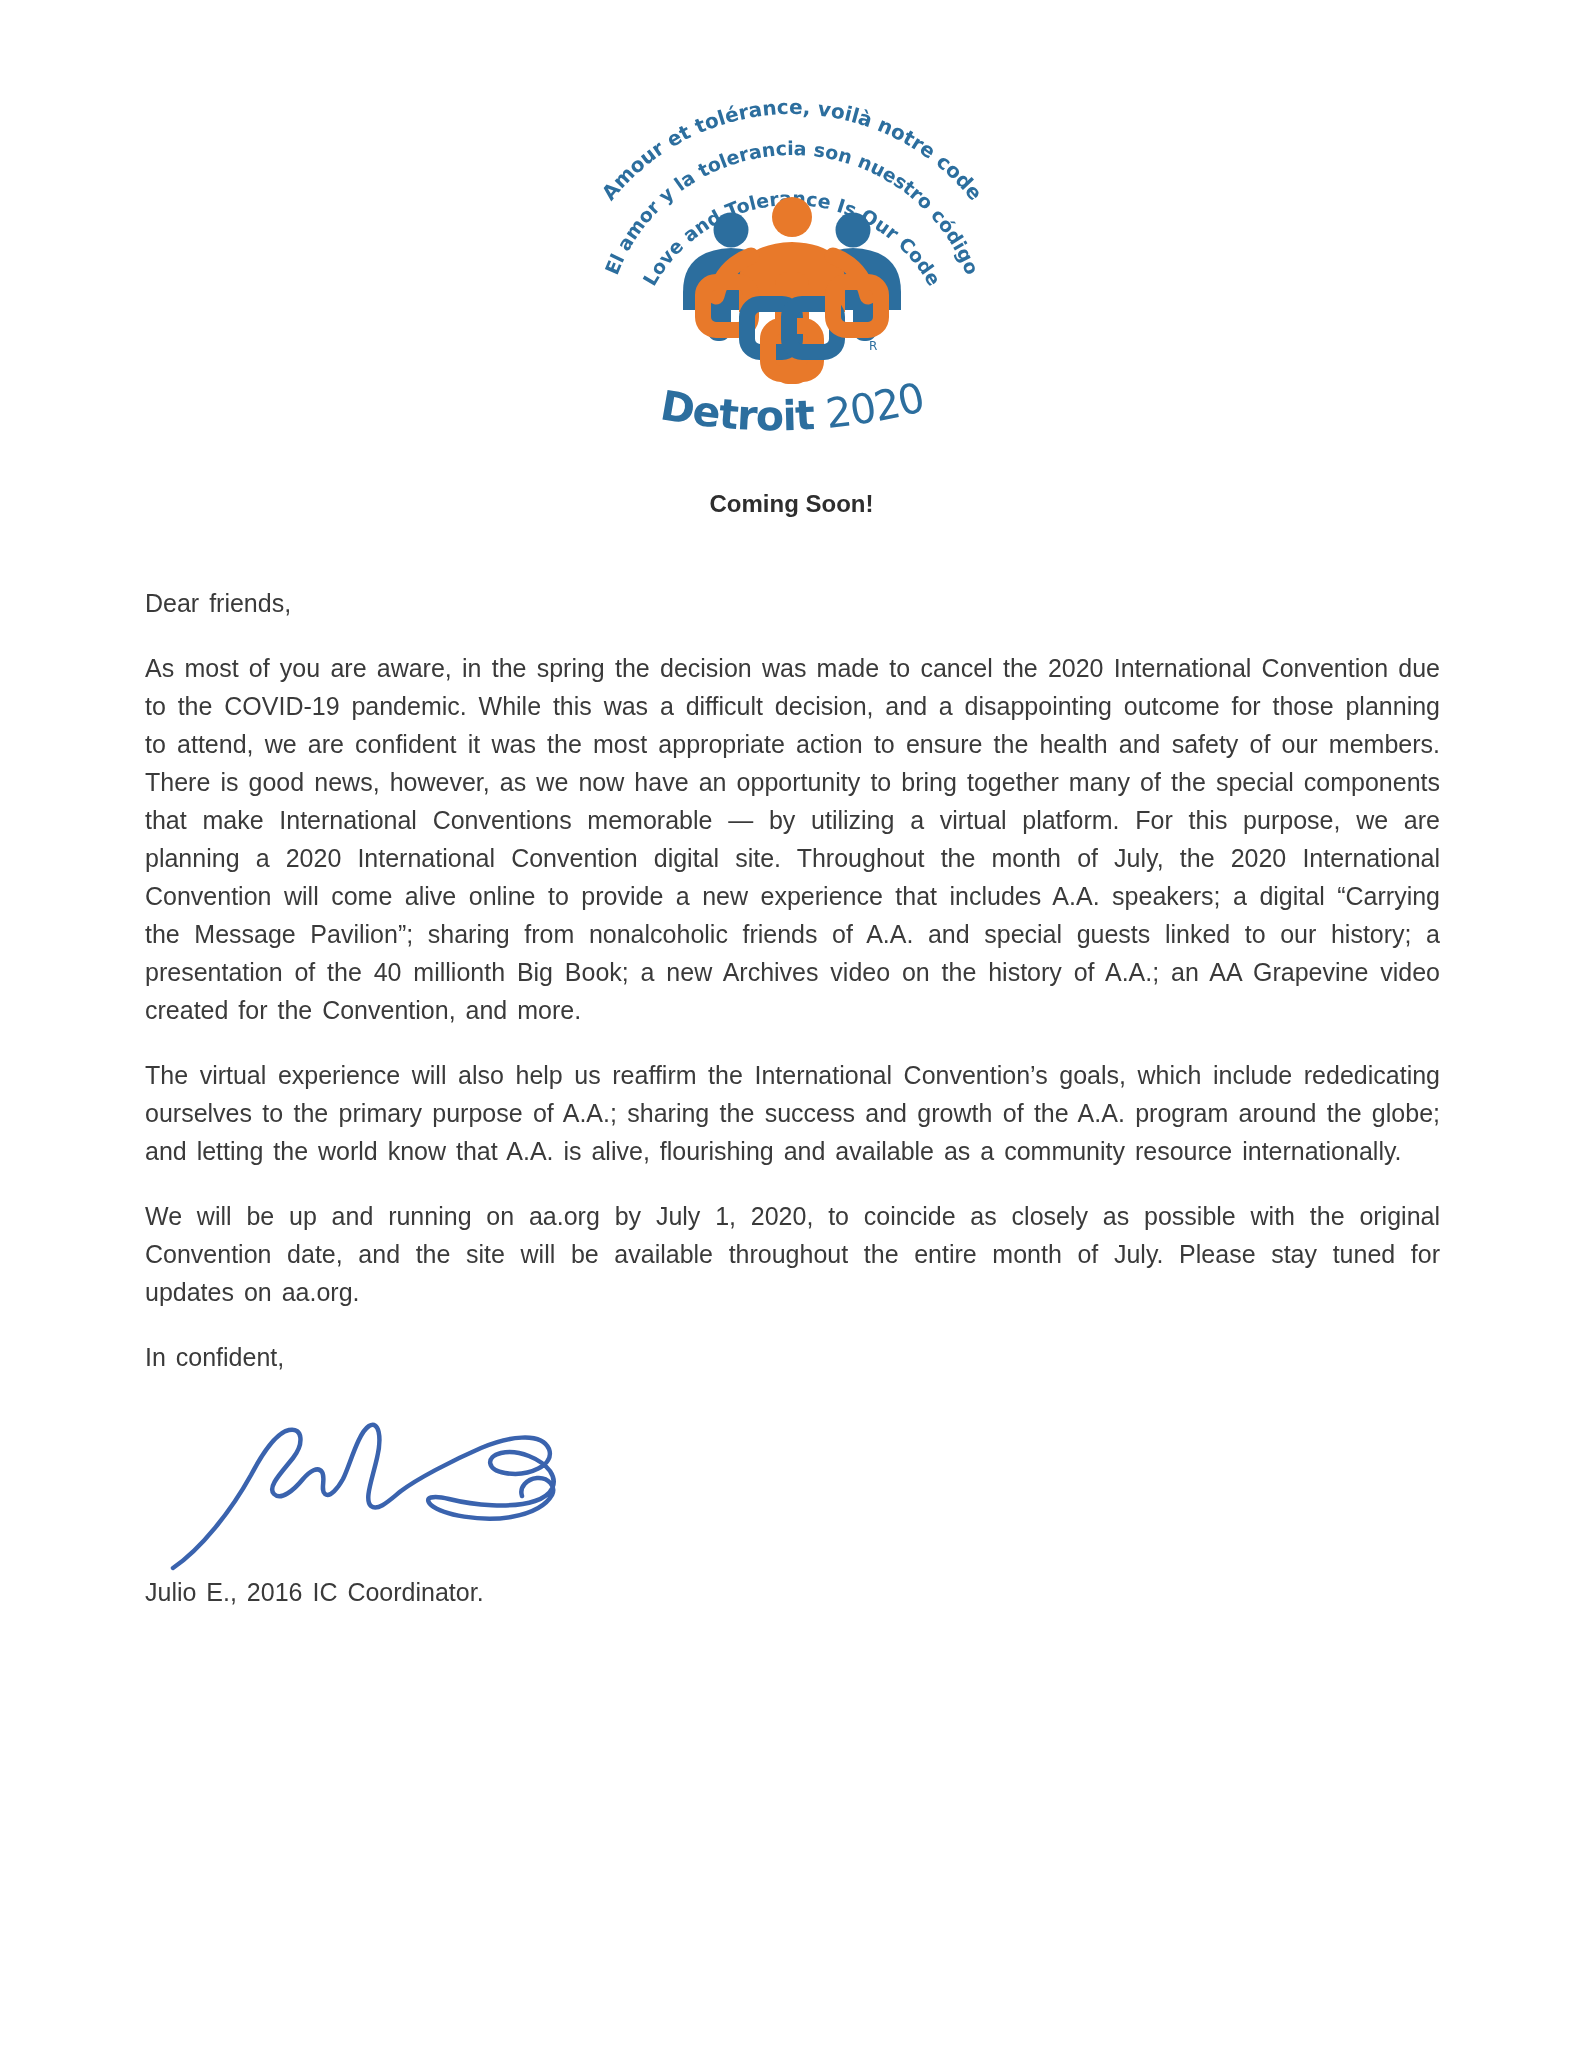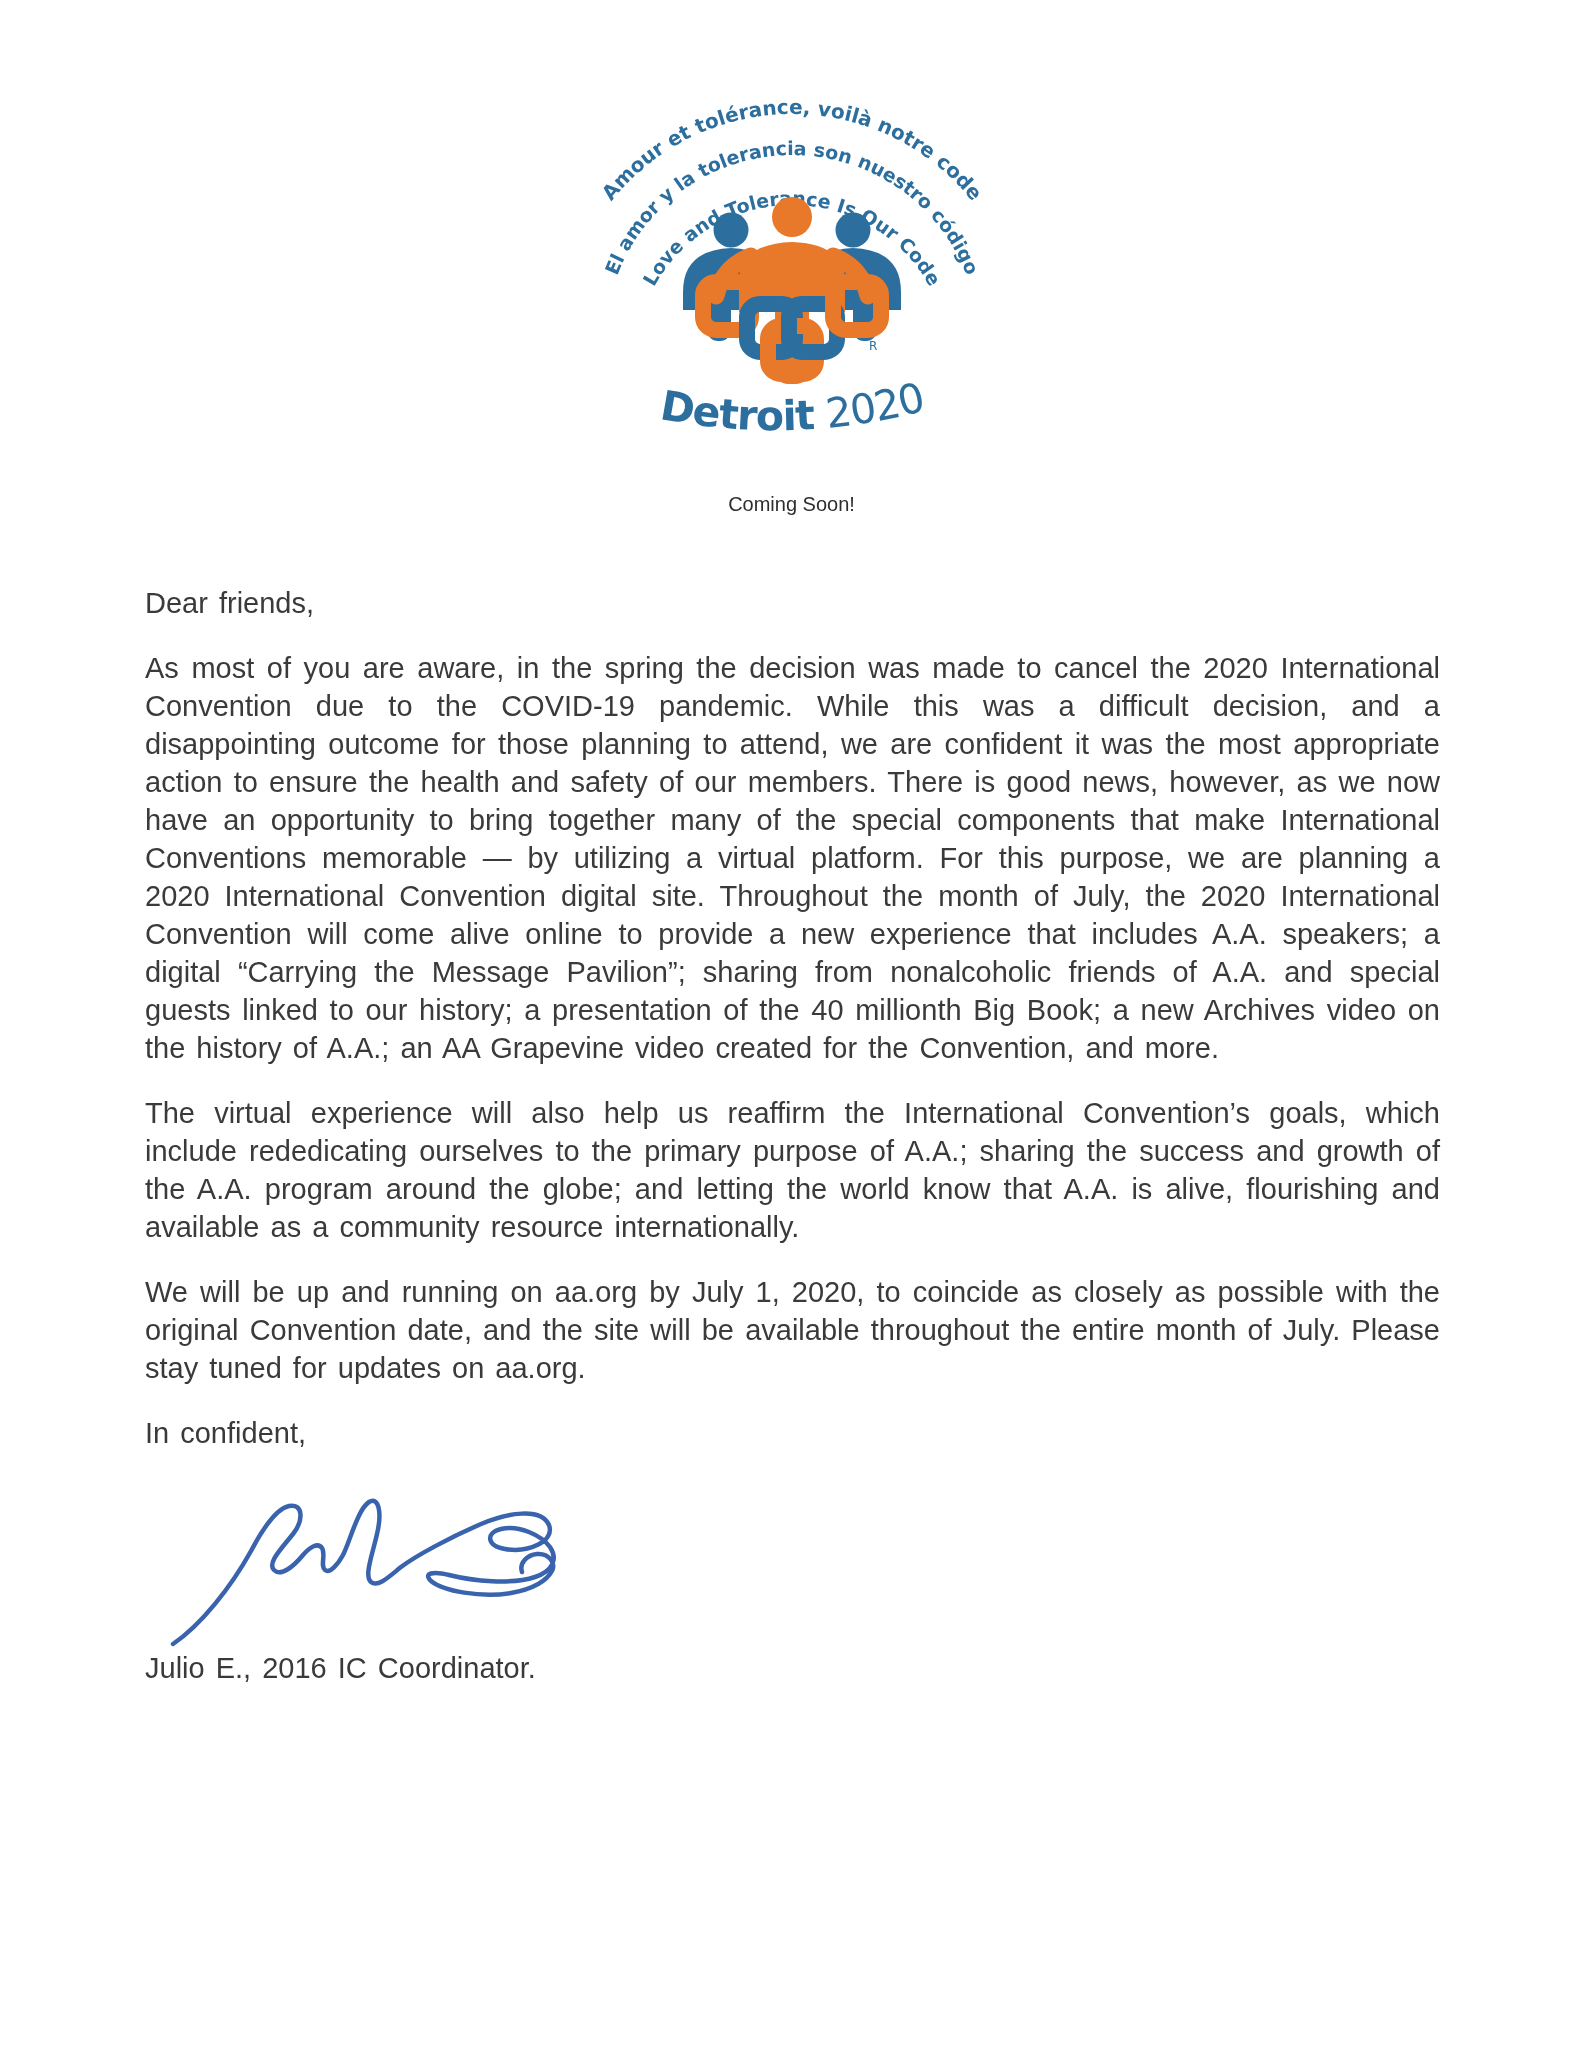--- a/index.html
+++ b/index.html
@@ -11,27 +11,27 @@
     font-family:"Liberation Sans",sans-serif;
     color:#3a3a3a;
     overflow:hidden;
   }
   .logo-svg{display:block;margin:72px auto 0;width:550px;height:400px;}
   .logo-arc{font-family:"DejaVu Sans",sans-serif;font-weight:bold;}
   .logo-wordmark{font-family:"DejaVu Sans",sans-serif;letter-spacing:-1px;}
   .coming{
     margin:14px 0 0;
     text-align:center;
-    font-size:20px;line-height:36px;
-    font-weight:normal;color:#2e2e2e;
+    font-size:24px;line-height:36px;
+    font-weight:bold;color:#2e2e2e;
     font-family:"Liberation Sans",sans-serif;
   }
   .letter-body{
     margin:62px 143px 0 145px;
-    font-size:29px;line-height:38px;
+    font-size:25px;line-height:38px;
     text-align:justify;
     word-spacing:3px;
   }
   .letter-body p{margin:0 0 27px 0;}
   .letter-body p.no-justify{text-align:left;}
   .signature-svg{display:block;margin:20px 0 0 6px;width:420px;height:170px;}
   .signer{margin:38px 0 0 0;}
 </style>
 </head>
 <body>

